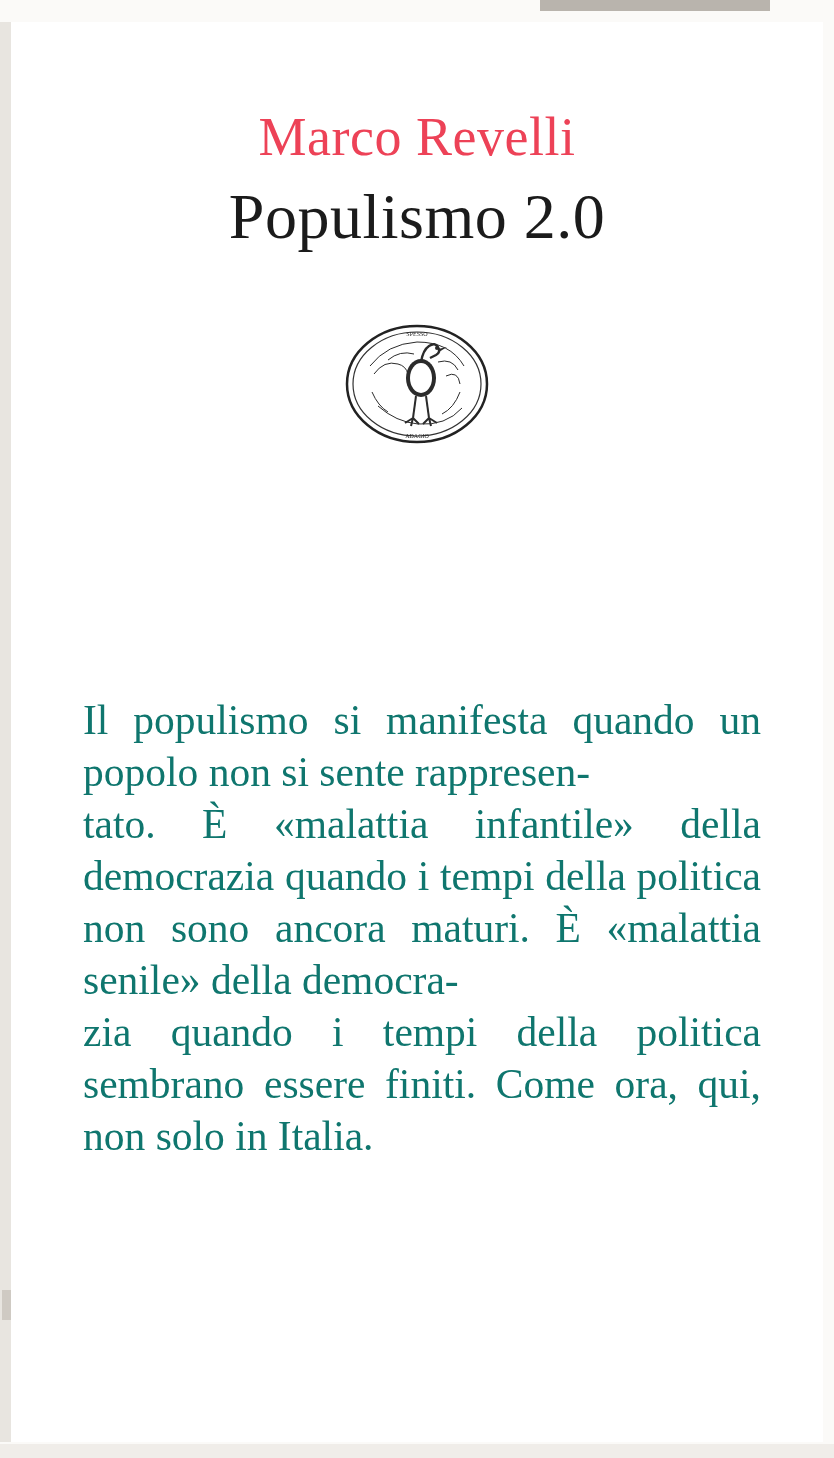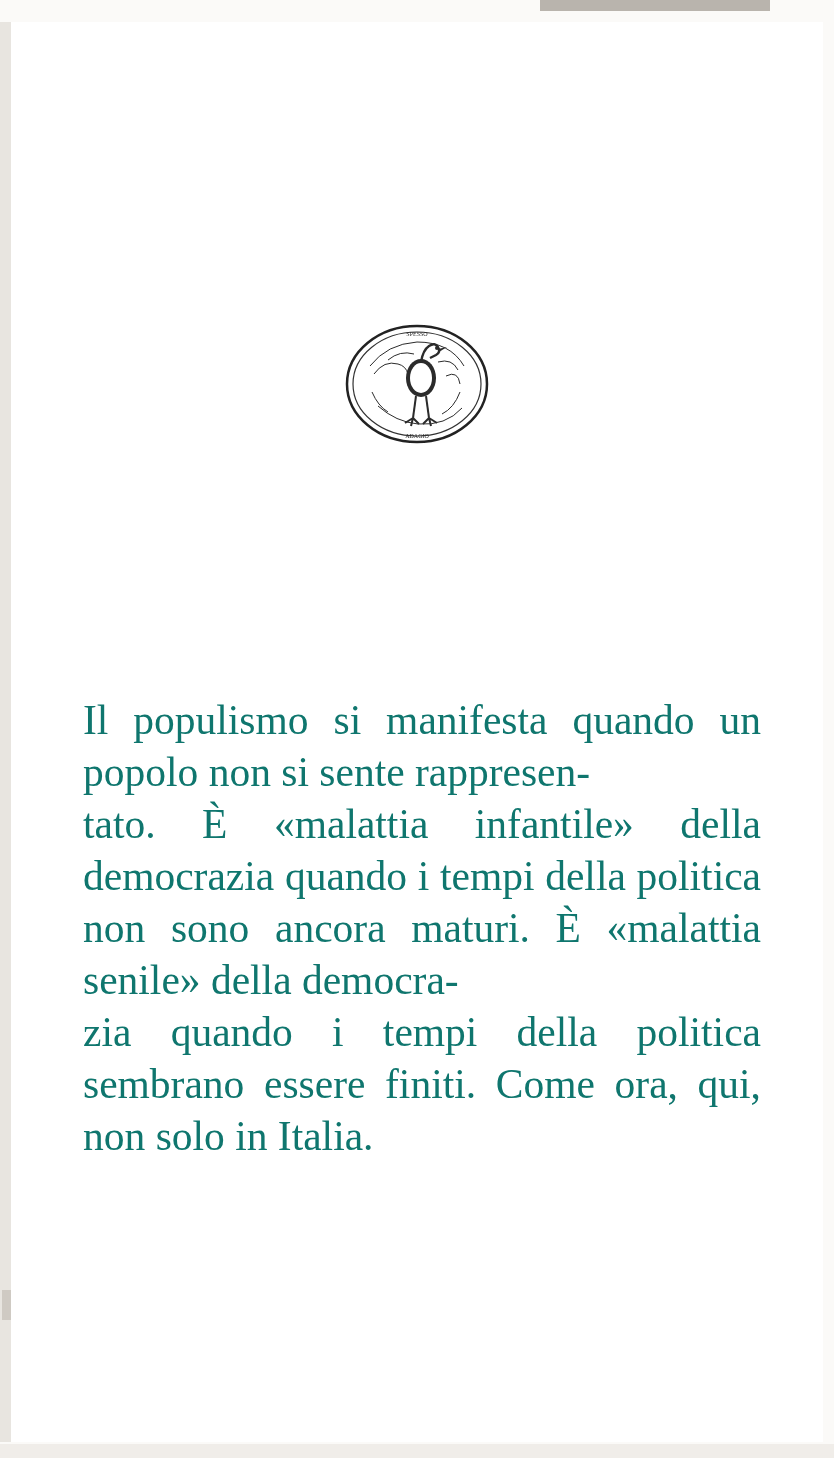--- a/index.html
+++ b/index.html
@@ -126,21 +126,23 @@
 
 <div class="scan">
   <div class="scan-edge-top"></div>
   <div class="scan-edge-left"></div>
   <div class="scan-edge-bottom"></div>
   <div class="scan-nick"></div>
 
   <div class="page">
     <div class="cover-inner">
 
+      <div class="author">Marco Revelli</div>
 
+      <div class="title">Populismo 2.0</div>
 
       <div class="logo">
         <svg viewBox="0 0 150 124" width="150" height="124" xmlns="http://www.w3.org/2000/svg">
           <ellipse cx="75" cy="62" rx="70" ry="58" fill="#ffffff" stroke="#222222" stroke-width="2.5"></ellipse>
           <ellipse cx="75" cy="62" rx="64" ry="52" fill="none" stroke="#333333" stroke-width="1.2"></ellipse>
           <path d="M28 44 Q45 22 75 20 Q108 20 122 44" fill="none" stroke="#2b2b2b" stroke-width="1"></path>
           <g stroke="#2b2b2b" stroke-width="1" fill="none">
             <path d="M32 52 q10 -14 24 -10 q8 2 10 10"></path>
             <path d="M46 38 q12 -10 26 -6"></path>
             <path d="M96 40 q14 -4 20 8"></path>

